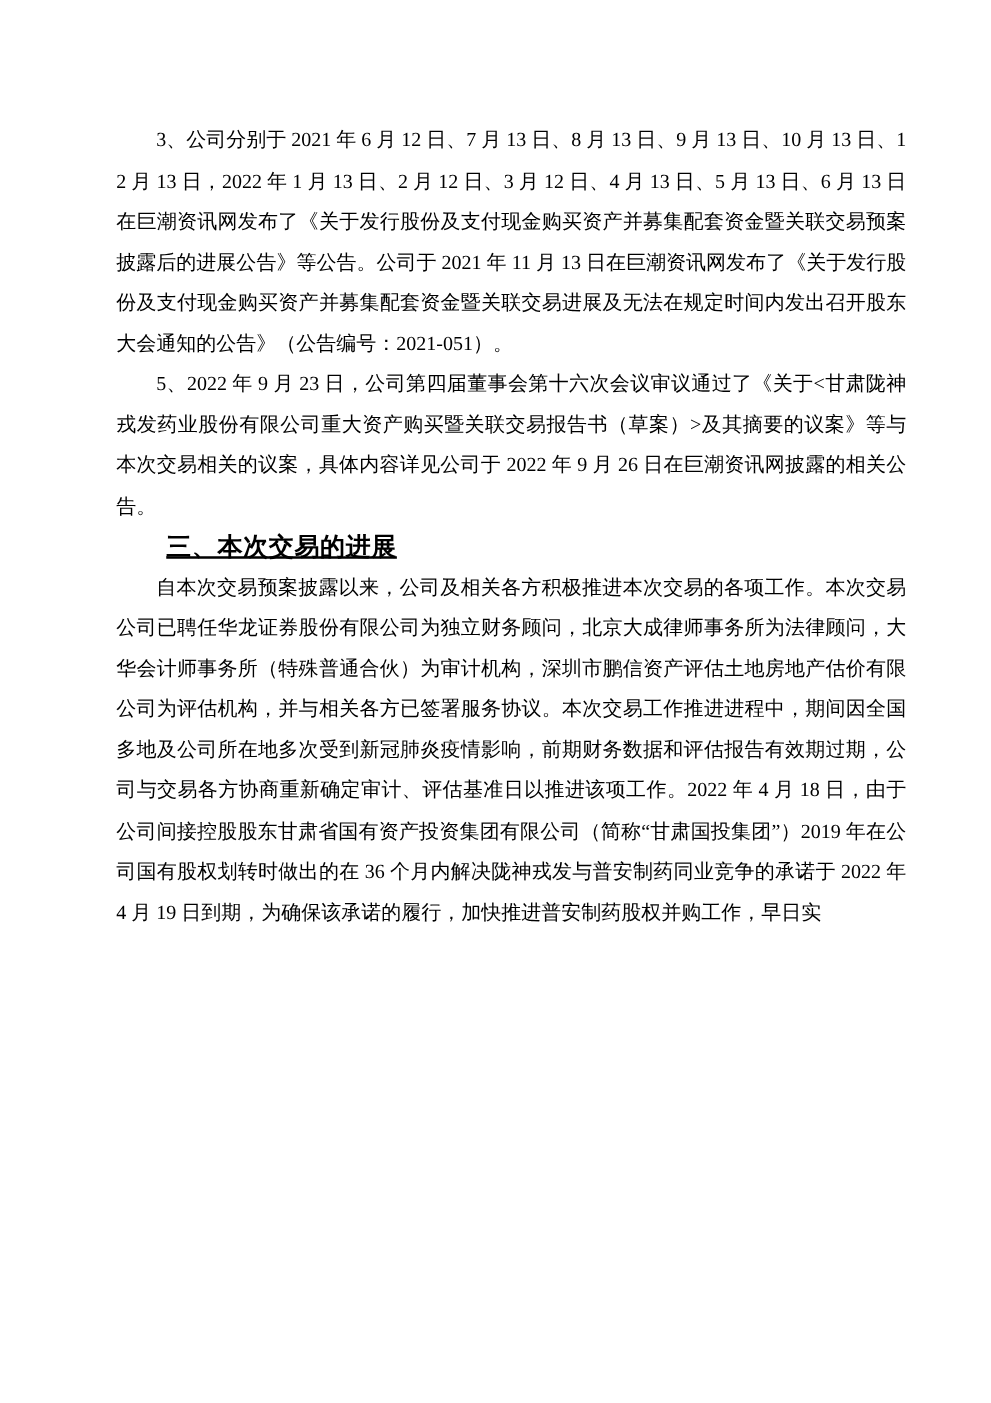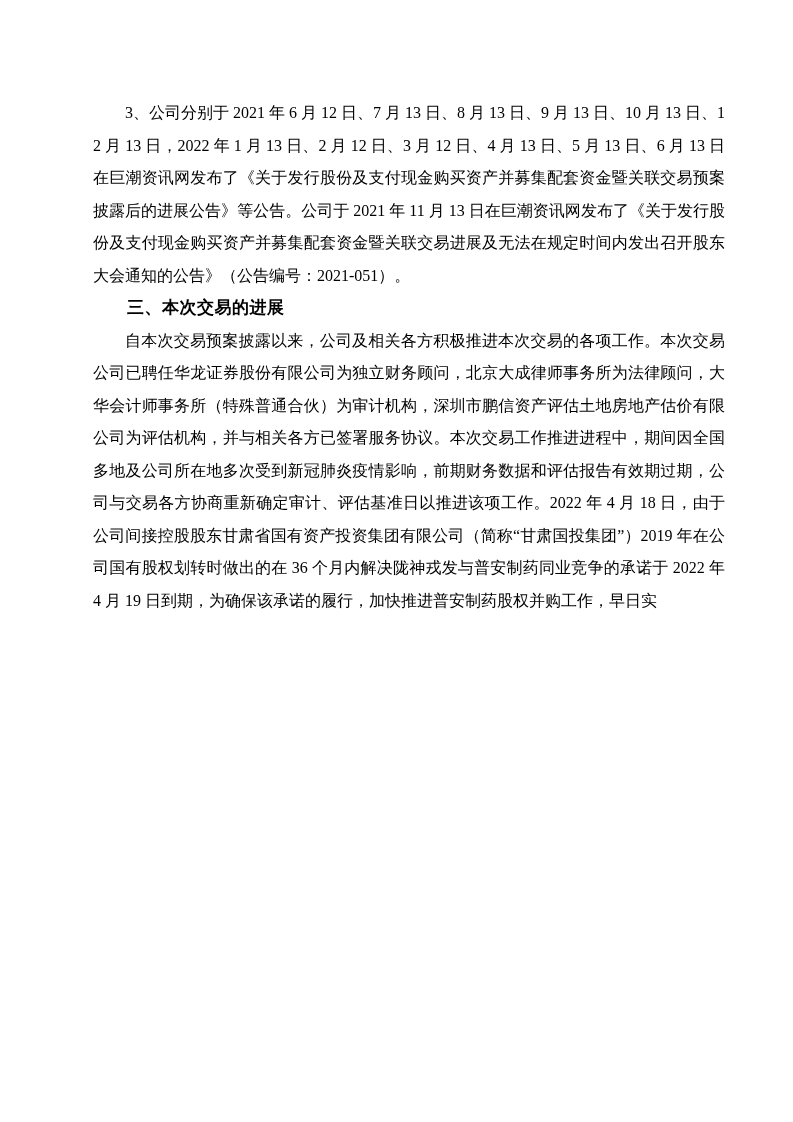--- a/index.html
+++ b/index.html
@@ -25,28 +25,30 @@
     margin: 0;
     font-size: 16px;
     line-height: 32.5px;
     text-align: justify;
     text-justify: inter-ideograph;
     text-indent: 2em;
     word-break: break-all;
   }
   .heading {
     margin: 0;
-    font-size: 17px;
+    font-size: 20px;
     line-height: 32.5px;
     font-weight: bold;
     text-indent: 2em;
     font-family: "Liberation Sans", "DejaVu Sans", sans-serif;
     letter-spacing: 0.5px;
+    text-decoration: underline;
   }
 </style>
 </head>
 <body>
 
 <div class="page">
   <p class="para">3、公司分别于 2021 年 6 月 12 日、7 月 13 日、8 月 13 日、9 月 13 日、10 月 13 日、12 月 13 日，2022 年 1 月 13 日、2 月 12 日、3 月 12 日、4 月 13 日、5 月 13 日、6 月 13 日在巨潮资讯网发布了《关于发行股份及支付现金购买资产并募集配套资金暨关联交易预案披露后的进展公告》等公告。公司于 2021 年 11 月 13 日在巨潮资讯网发布了《关于发行股份及支付现金购买资产并募集配套资金暨关联交易进展及无法在规定时间内发出召开股东大会通知的公告》（公告编号：2021-051）。</p>
+  <p class="para">5、2022 年 9 月 23 日，公司第四届董事会第十六次会议审议通过了《关于&lt;甘肃陇神戎发药业股份有限公司重大资产购买暨关联交易报告书（草案）&gt;及其摘要的议案》等与本次交易相关的议案，具体内容详见公司于 2022 年 9 月 26 日在巨潮资讯网披露的相关公告。</p>
   <h2 class="heading">三、本次交易的进展</h2>
   <p class="para">自本次交易预案披露以来，公司及相关各方积极推进本次交易的各项工作。本次交易公司已聘任华龙证券股份有限公司为独立财务顾问，北京大成律师事务所为法律顾问，大华会计师事务所（特殊普通合伙）为审计机构，深圳市鹏信资产评估土地房地产估价有限公司为评估机构，并与相关各方已签署服务协议。本次交易工作推进进程中，期间因全国多地及公司所在地多次受到新冠肺炎疫情影响，前期财务数据和评估报告有效期过期，公司与交易各方协商重新确定审计、评估基准日以推进该项工作。2022 年 4 月 18 日，由于公司间接控股股东甘肃省国有资产投资集团有限公司（简称“甘肃国投集团”）2019 年在公司国有股权划转时做出的在 36 个月内解决陇神戎发与普安制药同业竞争的承诺于 2022 年 4 月 19 日到期，为确保该承诺的履行，加快推进普安制药股权并购工作，早日实</p>
 </div>
 
 </body></html>

